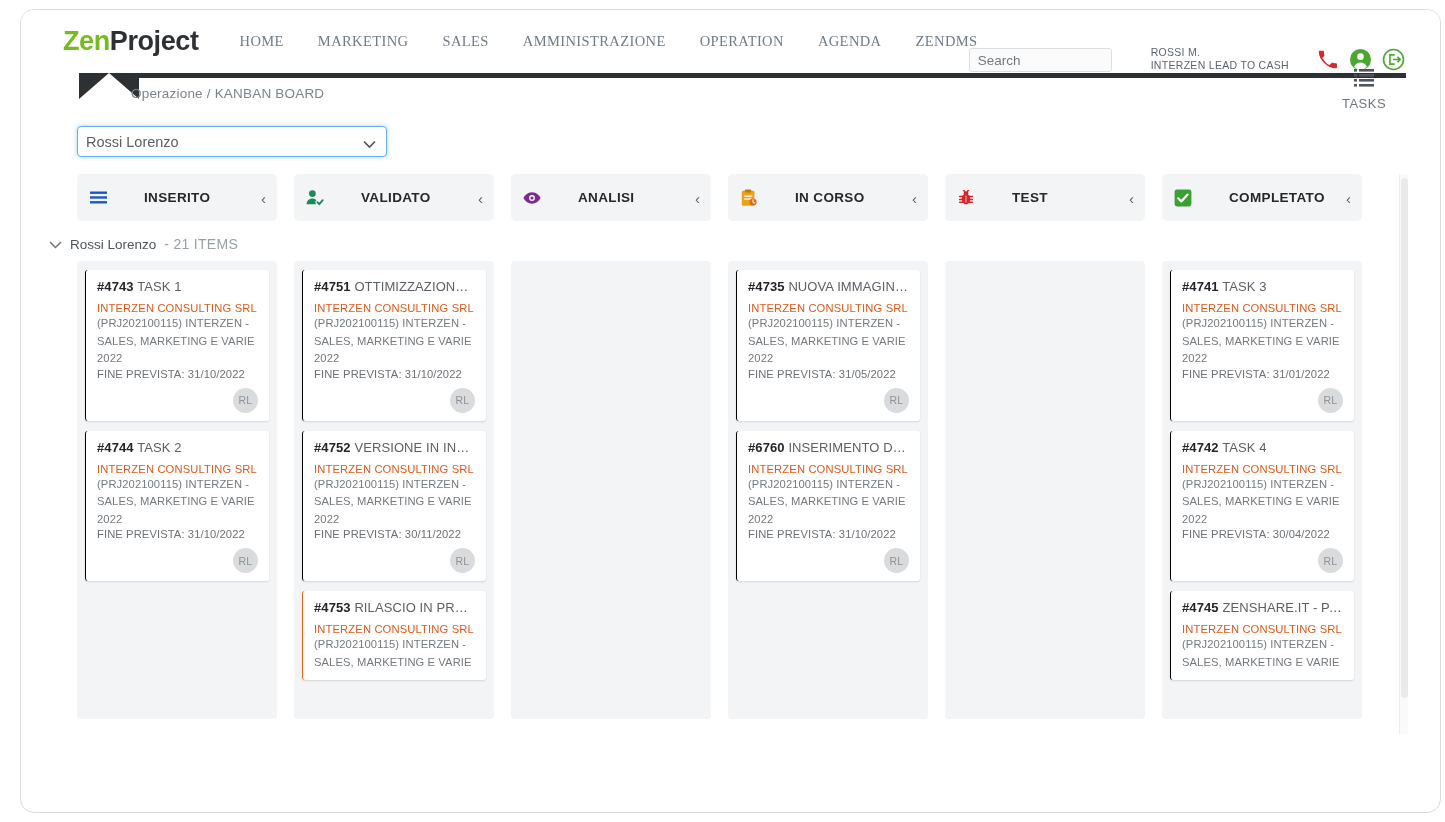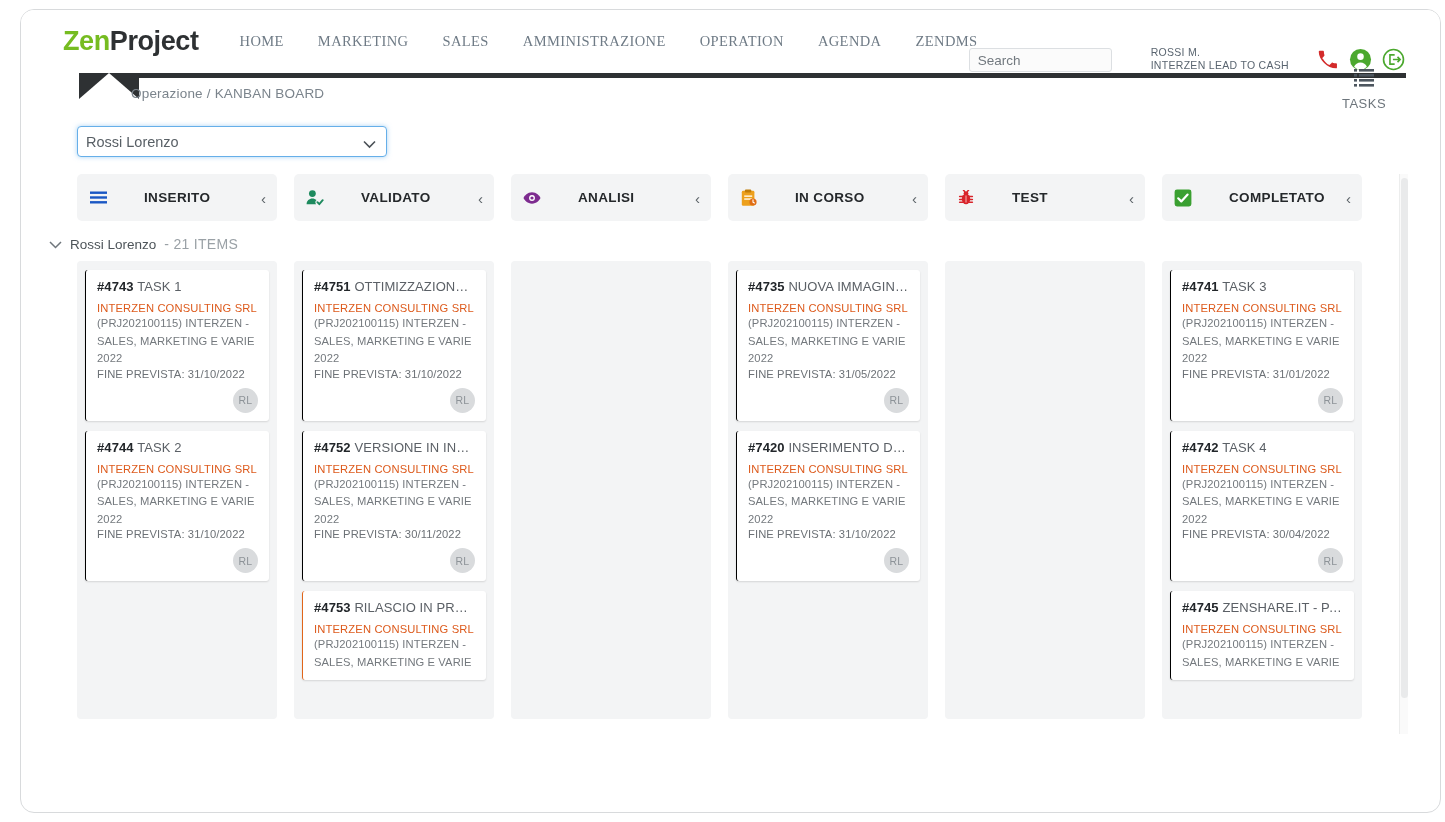--- a/index.html
+++ b/index.html
@@ -521,21 +521,21 @@
             <b>#4735</b>
             <span>NUOVA IMMAGINE C...</span>
           </div>
           <div class="card-client">INTERZEN CONSULTING SRL</div>
           <div class="card-proj">(PRJ202100115) INTERZEN - SALES, MARKETING E VARIE 2022</div>
           <div class="card-due">FINE PREVISTA: 31/05/2022</div>
           <div class="avatar">RL</div>
         </div>
         <div class="card">
           <div class="card-title">
-            <b>#7420</b>
+            <b>#6760</b>
             <span>INSERIMENTO DEI C...</span>
           </div>
           <div class="card-client">INTERZEN CONSULTING SRL</div>
           <div class="card-proj">(PRJ202100115) INTERZEN - SALES, MARKETING E VARIE 2022</div>
           <div class="card-due">FINE PREVISTA: 31/10/2022</div>
           <div class="avatar">RL</div>
         </div>
       </div>
 
       <div class="lane empty"></div>

